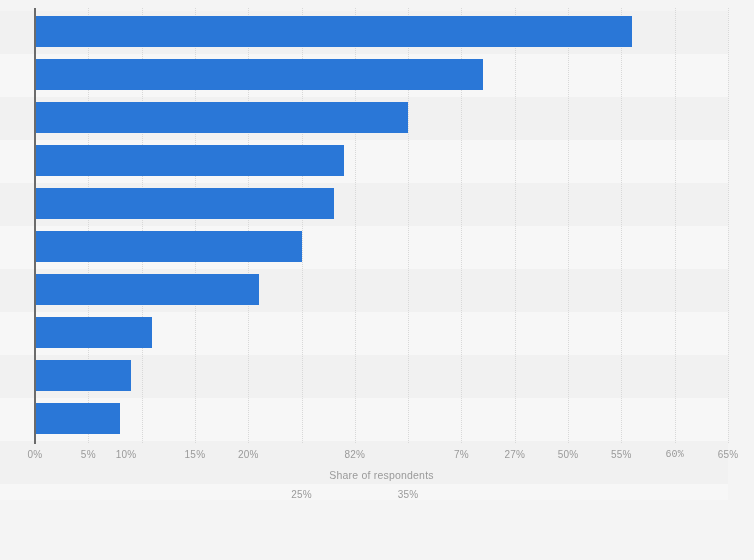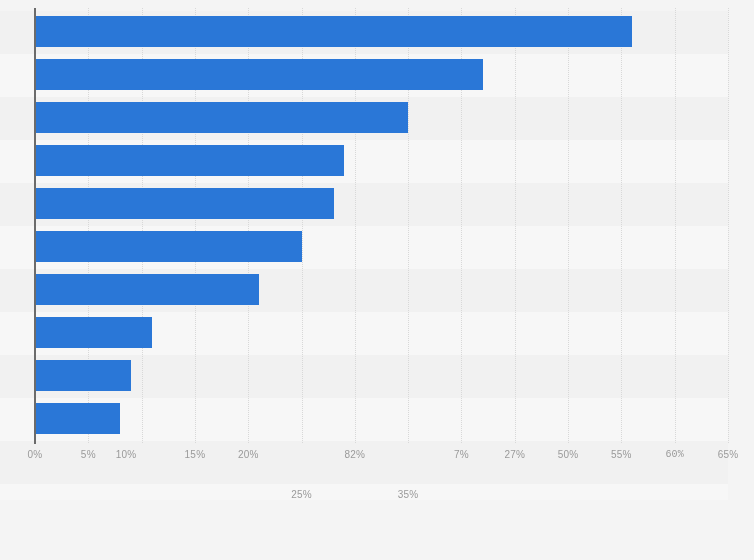--- a/index.html
+++ b/index.html
@@ -184,16 +184,17 @@
       <div class="x-tick" style="left: 354.846px;">82%</div>
       <div class="x-tick" style="left: 408.154px; margin-top: 40px;">35%</div>
       <div class="x-tick" style="left: 461.462px;">7%</div>
       <div class="x-tick" style="left: 514.769px;">27%</div>
       <div class="x-tick" style="left: 568.077px;">50%</div>
       <div class="x-tick" style="left: 621.385px;">55%</div>
       <div class="x-tick" style="left: 674.692px; font-family: Liberation Mono, monospace;">60%</div>
       <div class="x-tick" style="left: 728px;">65%</div>
     </div>
 
+  <div class="x-axis-title">Share of respondents</div>
 
   <div class="footer-area"></div>
 
 </div>
 
 </body></html>

